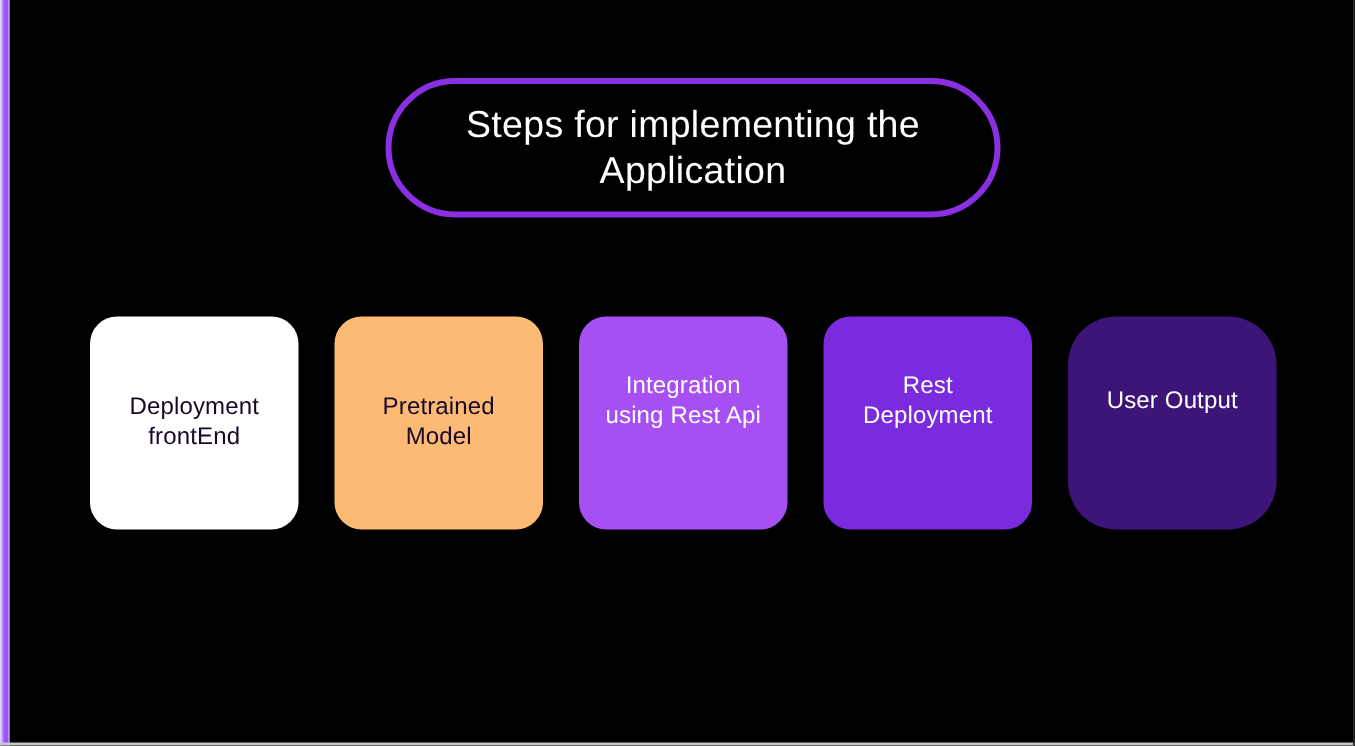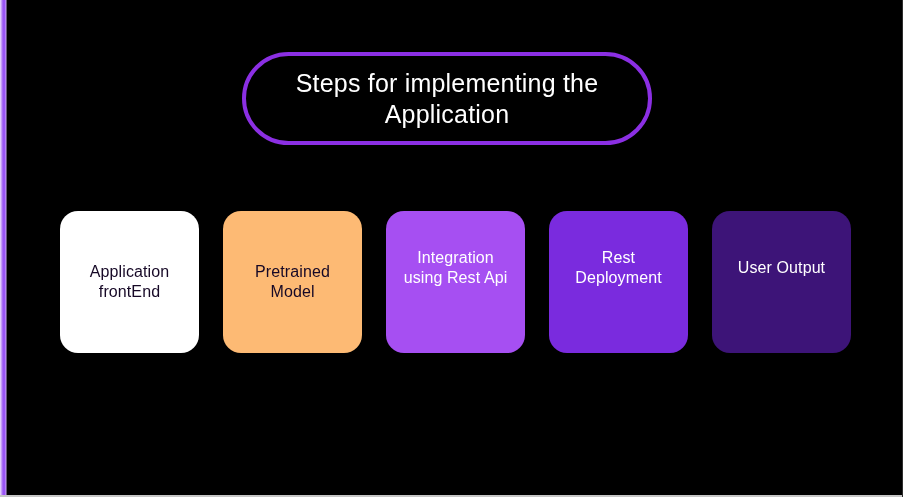--- a/index.html
+++ b/index.html
@@ -34,21 +34,21 @@
   .right-edge {
     position: absolute;
     top: 0; bottom: 0; right: 0;
     width: 1px;
     background: #2e2e2e;
   }
 
   
   .title-box {
     position: absolute;
-    left: 242px;
+    left: 257px;
     top: 52px;
     width: 410px;
     height: 93px;
     box-sizing: border-box;
     border: 4px solid #8b2fe3;
     border-radius: 48px;
     display: flex;
     align-items: center;
     justify-content: center;
   }
@@ -96,32 +96,32 @@
 <div class="bottom-edge"></div>
 <div class="right-edge"></div>
 
 <div class="title-box" style="border-color: rgb(139, 47, 227);">
   <div class="title-text" style="color: rgb(255, 255, 255);">Steps for implementing the Application</div>
 </div>
 
 <div class="cards-row">
 
   <div class="card" style="background-color: rgb(255, 255, 255); color: rgb(22, 8, 38);">
-    <div class="card-label">Application frontEnd</div>
+    <div class="card-label">Deployment frontEnd</div>
   </div>
 
   <div class="card" style="background-color: #fdba74; color: rgb(22, 8, 38);">
     <div class="card-label">Pretrained Model</div>
   </div>
 
   <div class="card lifted" style="background-color: rgb(166, 79, 242); color: rgb(255, 255, 255);">
     <div class="card-label">Integration using Rest Api</div>
   </div>
 
   <div class="card lifted" style="background-color: rgb(122, 43, 222); color: rgb(255, 255, 255);">
     <div class="card-label">Rest Deployment</div>
   </div>
 
-  <div class="card lifted" style="background-color: rgb(61, 20, 120); color: rgb(255, 255, 255);">
+  <div class="card lifted" style="background-color: rgb(61, 20, 120); color: rgb(255, 255, 255); border-radius: 32px;">
     <div class="card-label">User Output</div>
   </div>
 
 </div>
 
 </body></html>

